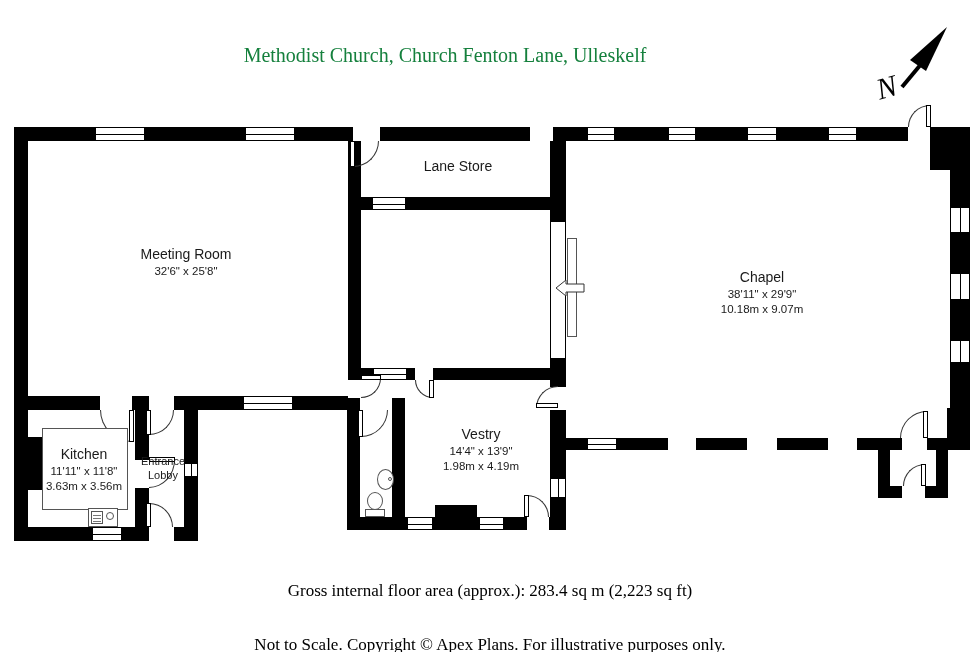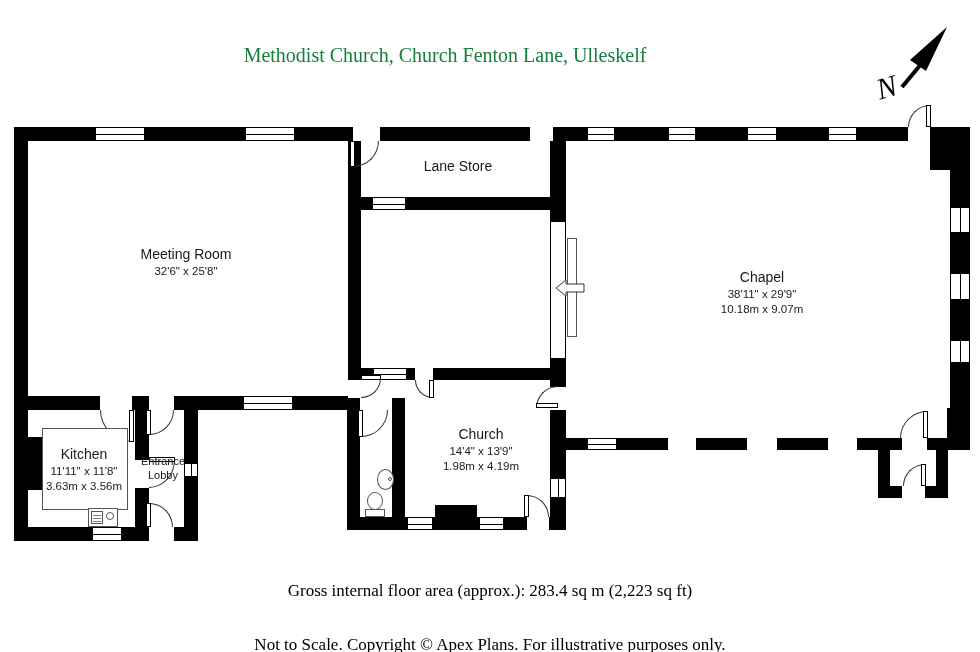--- a/index.html
+++ b/index.html
@@ -215,21 +215,21 @@
     <div class="rname">Chapel</div>
     <div class="rdim">38'11" x 29'9"</div>
     <div class="rdim">10.18m x 9.07m</div>
   </div>
   <div class="room" style="left:24px;top:446px;width:120px;">
     <div class="rname">Kitchen</div>
     <div class="rdim">11'11" x 11'8"</div>
     <div class="rdim">3.63m x 3.56m</div>
   </div>
   <div class="room" style="left:421px;top:426px;width:120px;">
-    <div class="rname">Church</div>
+    <div class="rname">Vestry</div>
     <div class="rdim">14'4" x 13'9"</div>
     <div class="rdim">1.98m x 4.19m</div>
   </div>
   <div class="room small" style="left:135px;top:455px;width:56px;">
     <div class="rname">Entrance</div>
     <div class="rname">Lobby</div>
   </div>
 
   <div class="footer" style="top:581px;">Gross internal floor area (approx.): 283.4 sq m (2,223 sq ft)</div>
   <div class="footer" style="top:635px;">Not to Scale. Copyright © Apex Plans. For illustrative purposes only.</div>

